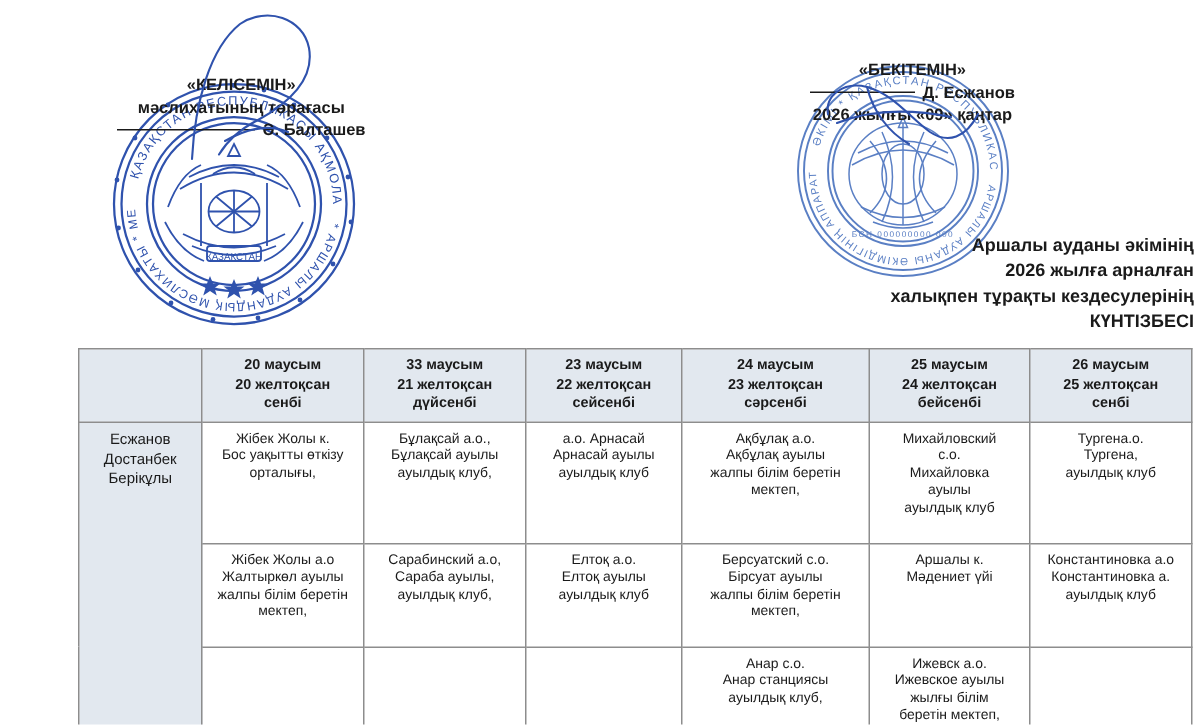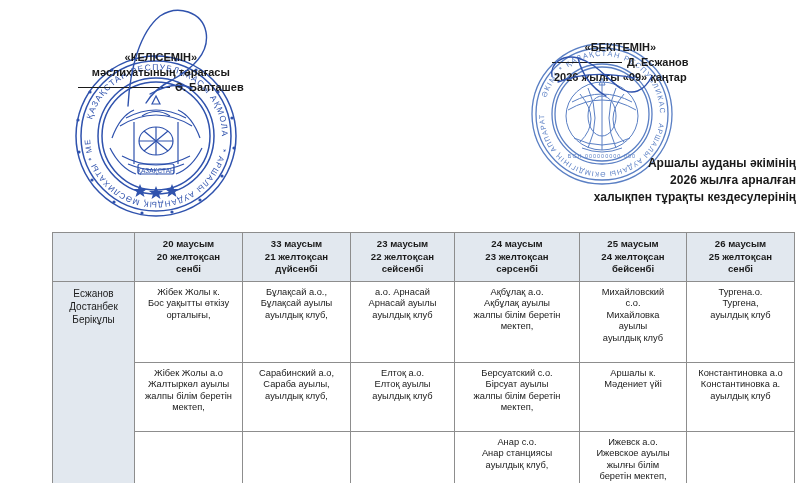--- a/index.html
+++ b/index.html
@@ -23,21 +23,21 @@
     font-weight: bold;
     font-size: 11px;
     line-height: 15px;
     text-align: center;
     z-index: 5;
     white-space: nowrap;
   }
   .approval .ln { display: block; }
 
   #approval-left  { left: 78px;  top: 50px; }
-  #approval-right { left: 552px; top: 40px; }
+  #approval-right { left: 540px; top: 40px; }
 
   .sig-line {
     display: inline-block;
     border-bottom: 1px solid #1a1a1a;
     width: 92px;
     height: 1px;
     vertical-align: 3px;
     margin-right: 5px;
   }
   .sig-line.short { width: 70px; }
@@ -249,20 +249,21 @@
   <span class="ln">
     <span class="sig-line short"></span><span>Д. Есжанов</span>
   </span>
   <span class="ln">2026 жылғы «09» қаңтар</span>
 </div>
 
 <div id="doc-title">
   <span class="ln">Аршалы ауданы әкімінің</span>
   <span class="ln">2026 жылға арналған</span>
   <span class="ln">халықпен тұрақты кездесулерінің</span>
+  <span class="ln">КҮНТІЗБЕСІ</span>
 </div>
 
 <table id="schedule-table">
   <colgroup>
     <col style="width:82px">
     <col style="width:108px">
     <col style="width:108px">
     <col style="width:104px">
     <col style="width:125px">
     <col style="width:107px">

